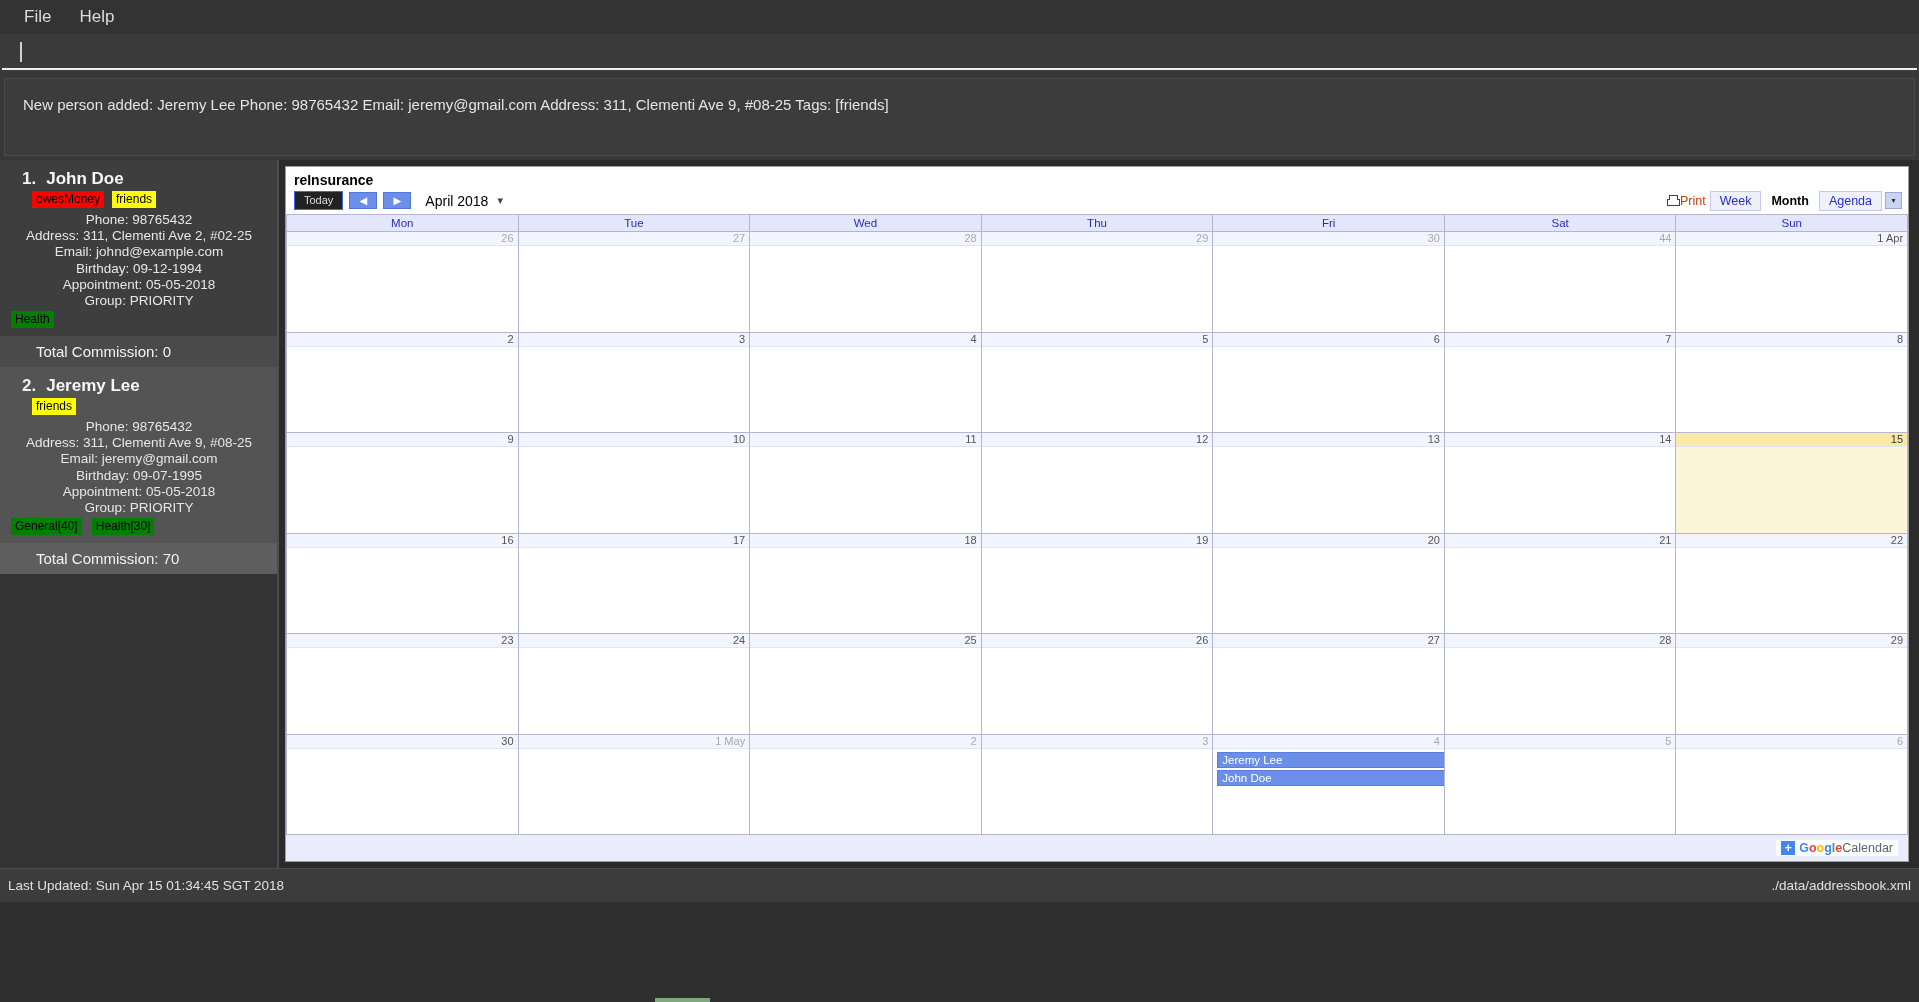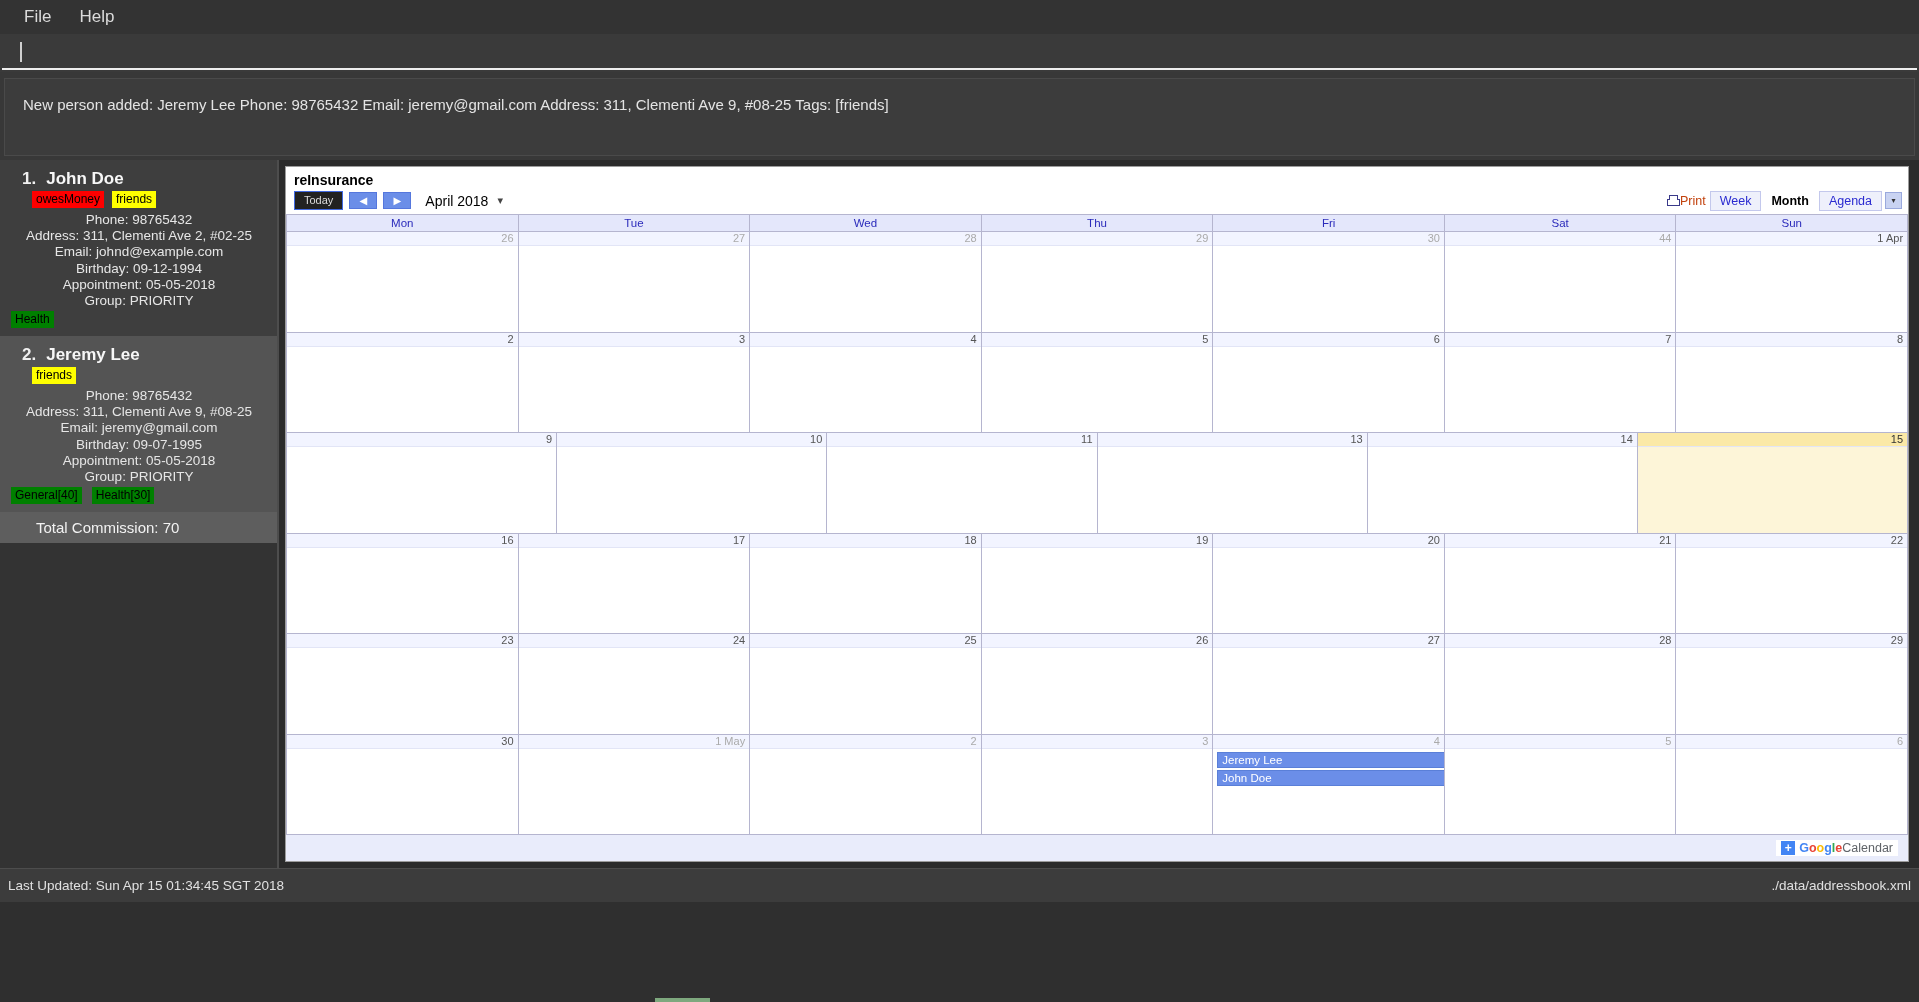--- a/index.html
+++ b/index.html
@@ -165,20 +165,21 @@
             <div class="p-field">Address: 311, Clementi Ave 2, #02-25</div>
             <div class="p-field">Email: johnd@example.com</div>
             <div class="p-field">Birthday: 09-12-1994</div>
             <div class="p-field">Appointment: 05-05-2018</div>
             <div class="p-field">Group: PRIORITY</div>
           </div>
           <div class="p-ins">
             <span class="ins-tag">Health</span>
           </div>
         </div>
+        <div class="commission-row">Total Commission: 0</div>
 
         <div class="person-card selected">
           <div class="p-head">
             <span class="p-idx">2.</span>
             <span class="p-name">Jeremy Lee</span>
           </div>
           <div class="p-tags">
             <span class="tag yellow">friends</span>
           </div>
           <div class="p-fields">
@@ -286,20 +287,23 @@
             <div class="day-cell">
                 <div class="day-num-bar">9</div>
               </div>
             <div class="day-cell">
                 <div class="day-num-bar">10</div>
               </div>
             <div class="day-cell">
                 <div class="day-num-bar">11</div>
               </div>
             <div class="day-cell">
+                <div class="day-num-bar">12</div>
+              </div>
+            <div class="day-cell">
                 <div class="day-num-bar">13</div>
               </div>
             <div class="day-cell">
                 <div class="day-num-bar">14</div>
               </div>
             <div class="day-cell today">
                 <div class="day-num-bar">15</div>
               </div>
           </div>
 

